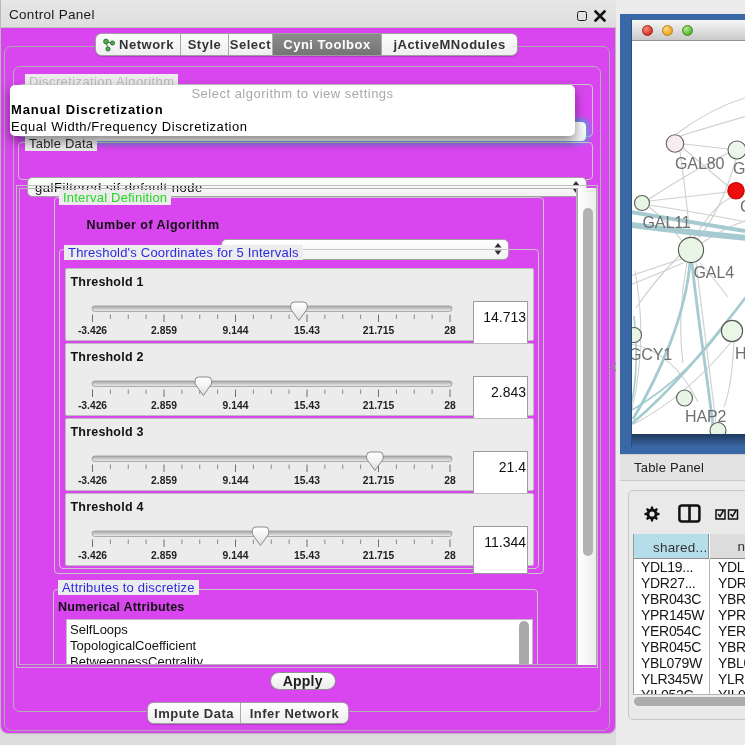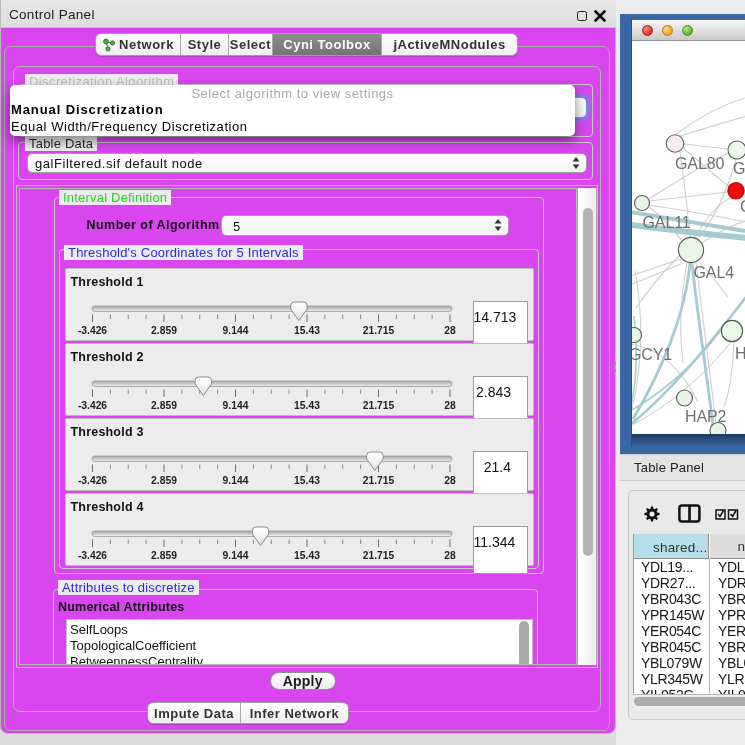--- a/index.html
+++ b/index.html
@@ -26,32 +26,32 @@
   font-weight:bold; color:#333; border-left:1px solid #aaa; letter-spacing:.5px; white-space:nowrap; }
 .seg .s:first-child { border-left:none; }
 .seg .sel { background:linear-gradient(#8d8d8d,#747474); color:#fff; }
 #tabs { left:94px; top:33px; height:23px; }
 #btabs { left:146px; top:702px; height:22px; }
 
 .grp { position:absolute; border:1px solid #c7c7c7; border-radius:4px; }
 .gt { position:absolute; background:#ececec; padding:0 4px; font-size:13px; white-space:nowrap; }
 
 .combo { position:absolute; background:linear-gradient(#ffffff,#f2f2f2); border:1px solid #a2a2a2;
-  border-radius:5.5px; font-size:13px; color:#111; }
+  border-radius:5.5px; font-size:13px; color:#111;margin-top:24px; }
 .combo .ct { position:absolute; left:7px; top:2.5px; letter-spacing:.55px; }
 .combo .ar { position:absolute; right:4px; top:0; height:100%; width:12px; }
 .ar svg { position:absolute; top:50%; left:50%; transform:translate(-50%,-50%); }
 
 .thpanel { position:absolute; left:63.5px; width:469px; height:73px;
   border:1px solid #bdbdbd; border-radius:2px; background:#ececec; }
 .thlabel { position:absolute; left:5px; top:6px; font-size:12.5px; font-weight:bold; color:#111;
   letter-spacing:.2px; }
 .valbox { position:absolute; left:407px; top:32px; width:55.5px; height:48px; background:#fff;
   border:1px solid #9c9c9c; font-size:14px; color:#111; text-align:right;
-  line-height:31px; padding-right:16px; }
+  line-height:31px; padding-right:1px; }
 
 #popup { position:absolute; left:10px; top:85px; width:565px; height:51px; background:#fff;
   border-radius:5px; box-shadow:0 5px 12px rgba(0,0,0,.45); z-index:50; font-size:13px; }
 #popup .r1 { position:absolute; left:0; top:1px; width:100%; text-align:center; color:#a8a8a8;
   letter-spacing:.5px; }
 #popup .r2 { position:absolute; left:1px; top:17px; font-weight:bold; color:#000; letter-spacing:.9px; }
 #popup .r3 { position:absolute; left:1px; top:34px; color:#000; letter-spacing:.55px; }
 
 .vtrack { position:absolute; background:linear-gradient(90deg,#ffffff,#ededed);
   border-left:1px solid #a6a6a6; border-right:1px solid #a6a6a6; }

